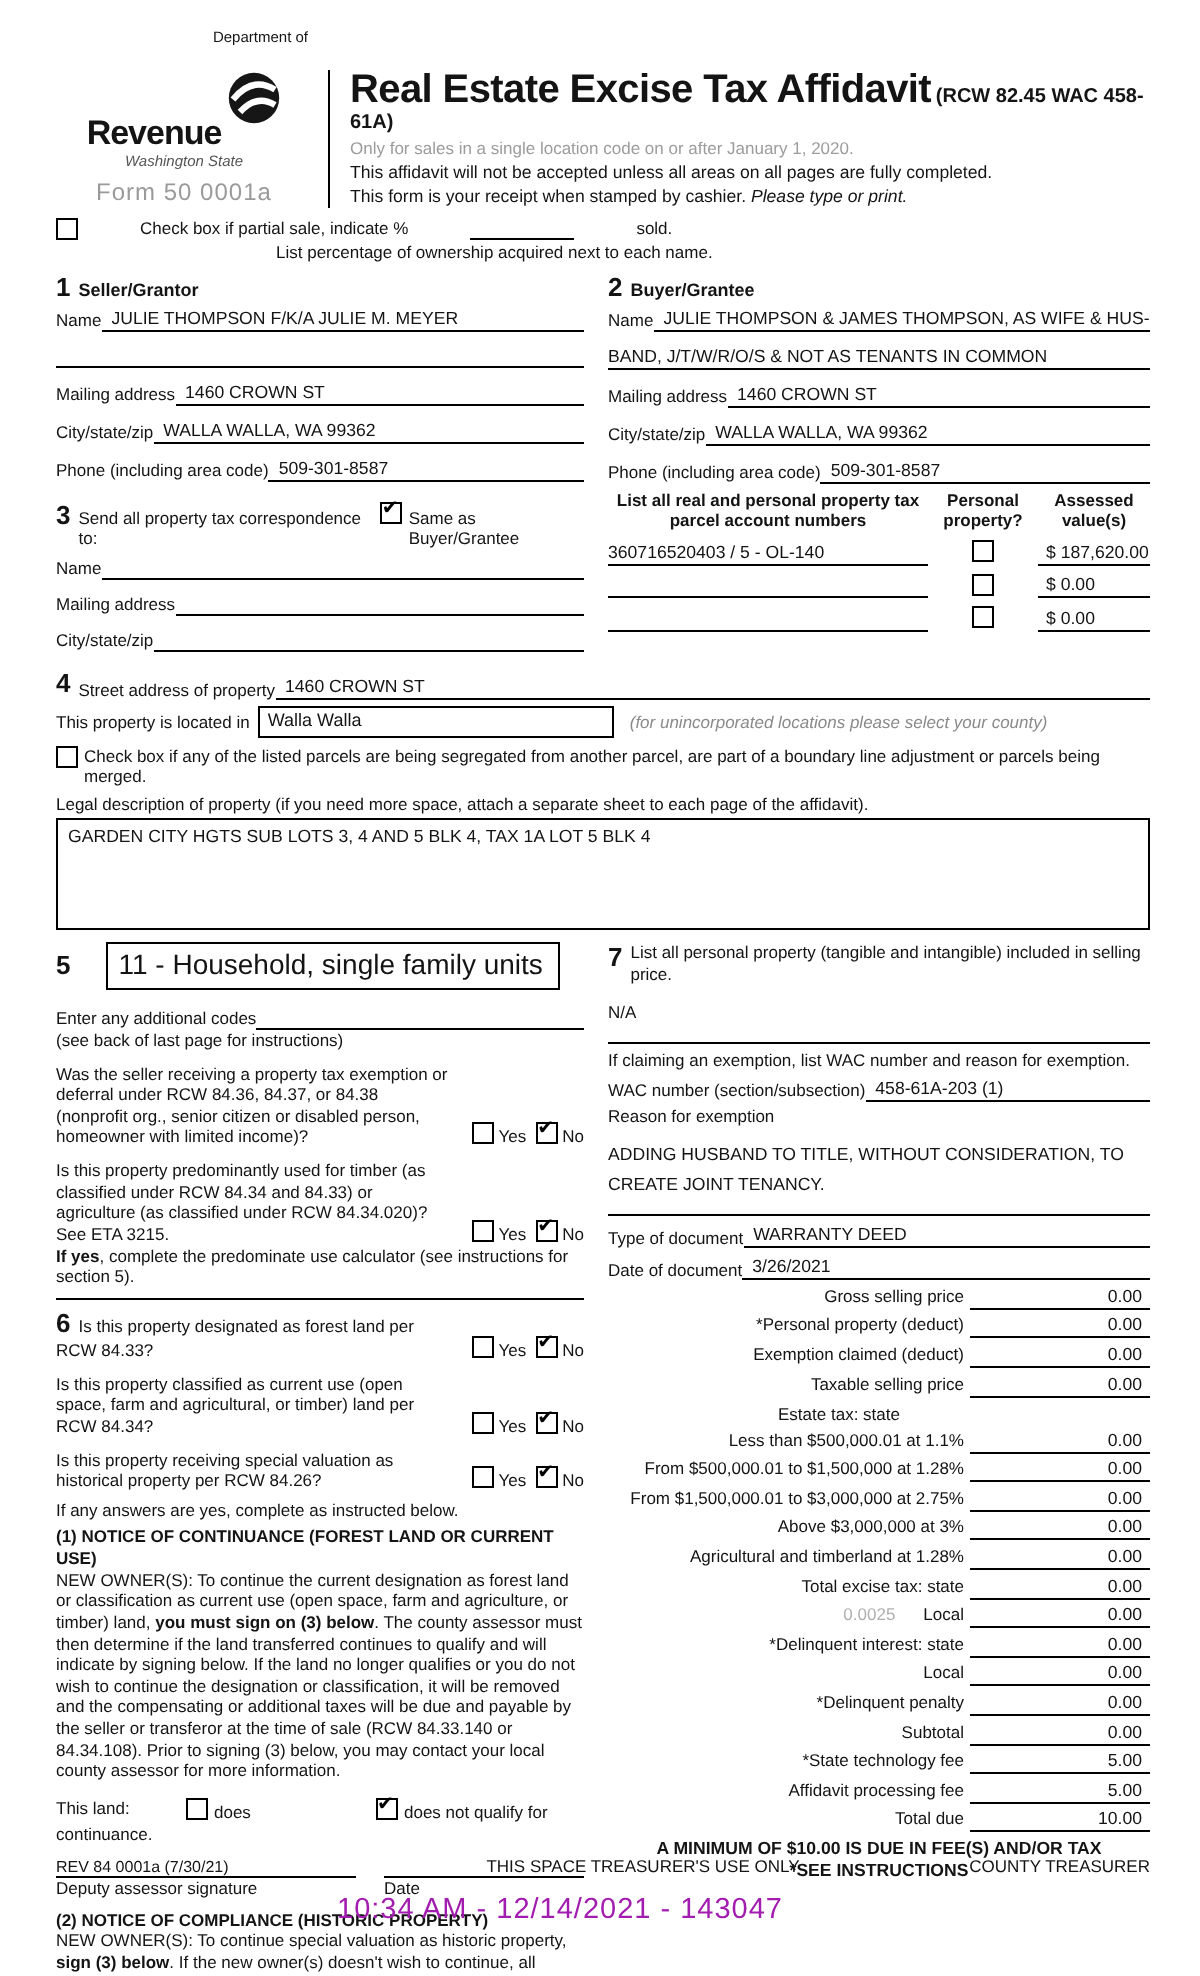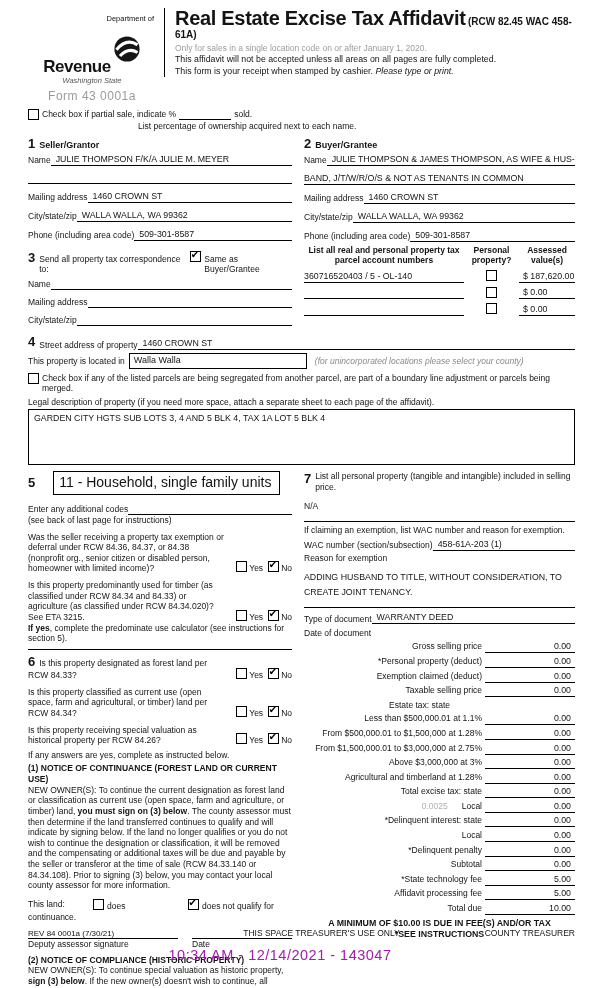--- a/index.html
+++ b/index.html
@@ -1,20 +1,20 @@
 <!DOCTYPE html>
 <html><head>
 <meta charset="utf-8">
 <style>
   html,body{margin:0;padding:0;}
   body{width:600px;height:988px;background:#fff;font-family:"Liberation Sans",sans-serif;
        color:#141414;font-size:8.5px;line-height:1.25;position:relative;overflow:hidden;}
   .page{padding:8px 25px 0 28px;position:relative;}
   
-  .hdr{display:flex;align-items:flex-start;}
+  .hdr{display:flex;align-items:flex-end;}
   .logo{width:128px;text-align:center;padding-top:6px;flex:0 0 128px;}
   .logo-row{display:flex;align-items:center;justify-content:center;gap:2px;}
   .dept{font-size:7.5px;text-align:right;margin-right:2px;}
   .rev{font-size:17px;font-weight:bold;letter-spacing:-0.5px;line-height:0.9;margin-top:36px;}
   .wstate{font-size:7.5px;font-style:italic;color:#555;margin-top:1px;}
   .formno{color:#9a9a9a;font-size:12px;margin-top:4px;letter-spacing:0.5px;}
   .titleblk{border-left:1.5px solid #000;padding-left:10px;margin-left:8px;flex:1;}
   .title{font-size:20px;font-weight:bold;letter-spacing:-0.3px;line-height:1.05;}
   .rcw{font-size:10px;font-weight:bold;}
   .graynote{color:#9c9c9c;font-size:8.5px;margin-top:1px;}
@@ -97,36 +97,36 @@
         <div class="rev">Revenue</div>
         <span>
           <svg width="28" height="28" viewBox="0 0 40 40">
             <circle cx="20" cy="20" r="18" fill="#161616"></circle>
             <path d="M5 21 Q19 4 35 14" stroke="#fff" stroke-width="4.5" fill="none"></path>
             <path d="M10 30 Q22 17 35 25" stroke="#fff" stroke-width="4.5" fill="none"></path>
           </svg>
         </span>
       </div>
       <div class="wstate">Washington State</div>
-      <div class="formno">Form 43 0001a</div>
+      <div class="formno">Form 50 0001a</div>
     </div>
     <div class="titleblk">
       <div>
         <span class="title">Real Estate Excise Tax Affidavit</span>
         <span class="rcw">(RCW 82.45 WAC 458-61A)</span>
       </div>
       <div class="graynote">Only for sales in a single location code on or after January 1, 2020.</div>
       <div class="note">This affidavit will not be accepted unless all areas on all pages are fully completed.</div>
       <div class="note"><span>This form is your receipt when stamped by cashier. </span><span class="it">Please type or print.</span></div>
     </div>
   </div>
 
   <div class="checkrow">
     <div class="half" style="flex-direction:column;">
-      <div style="display:flex;align-items:flex-end;">
+      <div style="display:flex;align-items:flex-end;gap:28px;">
         <span class="cb"></span>
         <span>Check box if partial sale, indicate %</span>
         <span class="lineshort"></span>
         <span>sold.</span>
       </div>
       <div class="sub2">List percentage of ownership acquired next to each name.</div>
     </div>
   </div>
 
   <div class="cols">
@@ -319,20 +319,21 @@
         </div>
       <div style="margin-top:2px;">Reason for exemption</div>
       <div style="margin-top:6px;line-height:1.8;font-size:8.8px;">ADDING HUSBAND TO TITLE, WITHOUT CONSIDERATION, TO CREATE JOINT TENANCY.</div>
       <div class="hr" style="margin-top:6px;"></div>
       <div class="fl" style="margin-top:4px;">
           <span class="lb">Type of document</span>
           <span class="u">WARRANTY DEED</span>
         </div>
       <div class="fl" style="margin-top:4px;">
           <span class="lb">Date of document</span>
+          <span class="u">3/26/2021</span>
         </div>
 
       <div class="xrow">
           <span class="xlbl">Gross selling price</span>
           <span class="xline">0.00</span>
         </div>
       <div class="xrow">
           <span class="xlbl">*Personal property (deduct)</span>
           <span class="xline">0.00</span>
         </div>

